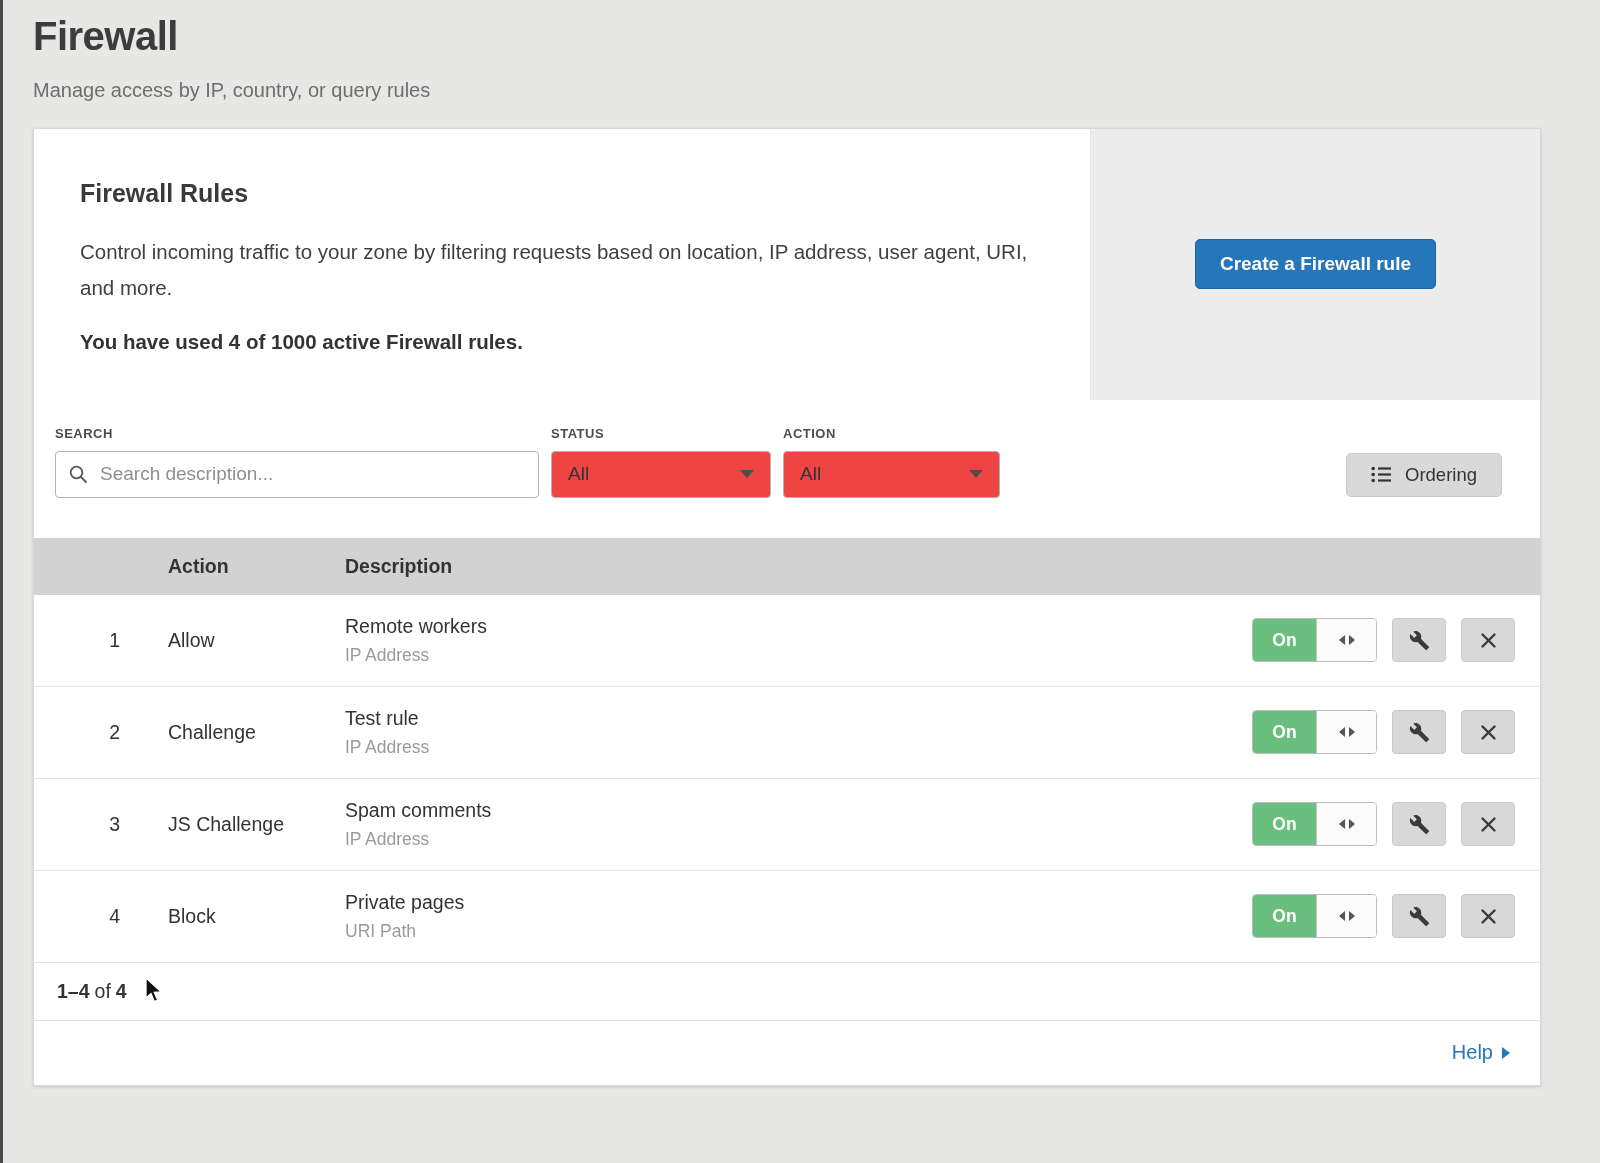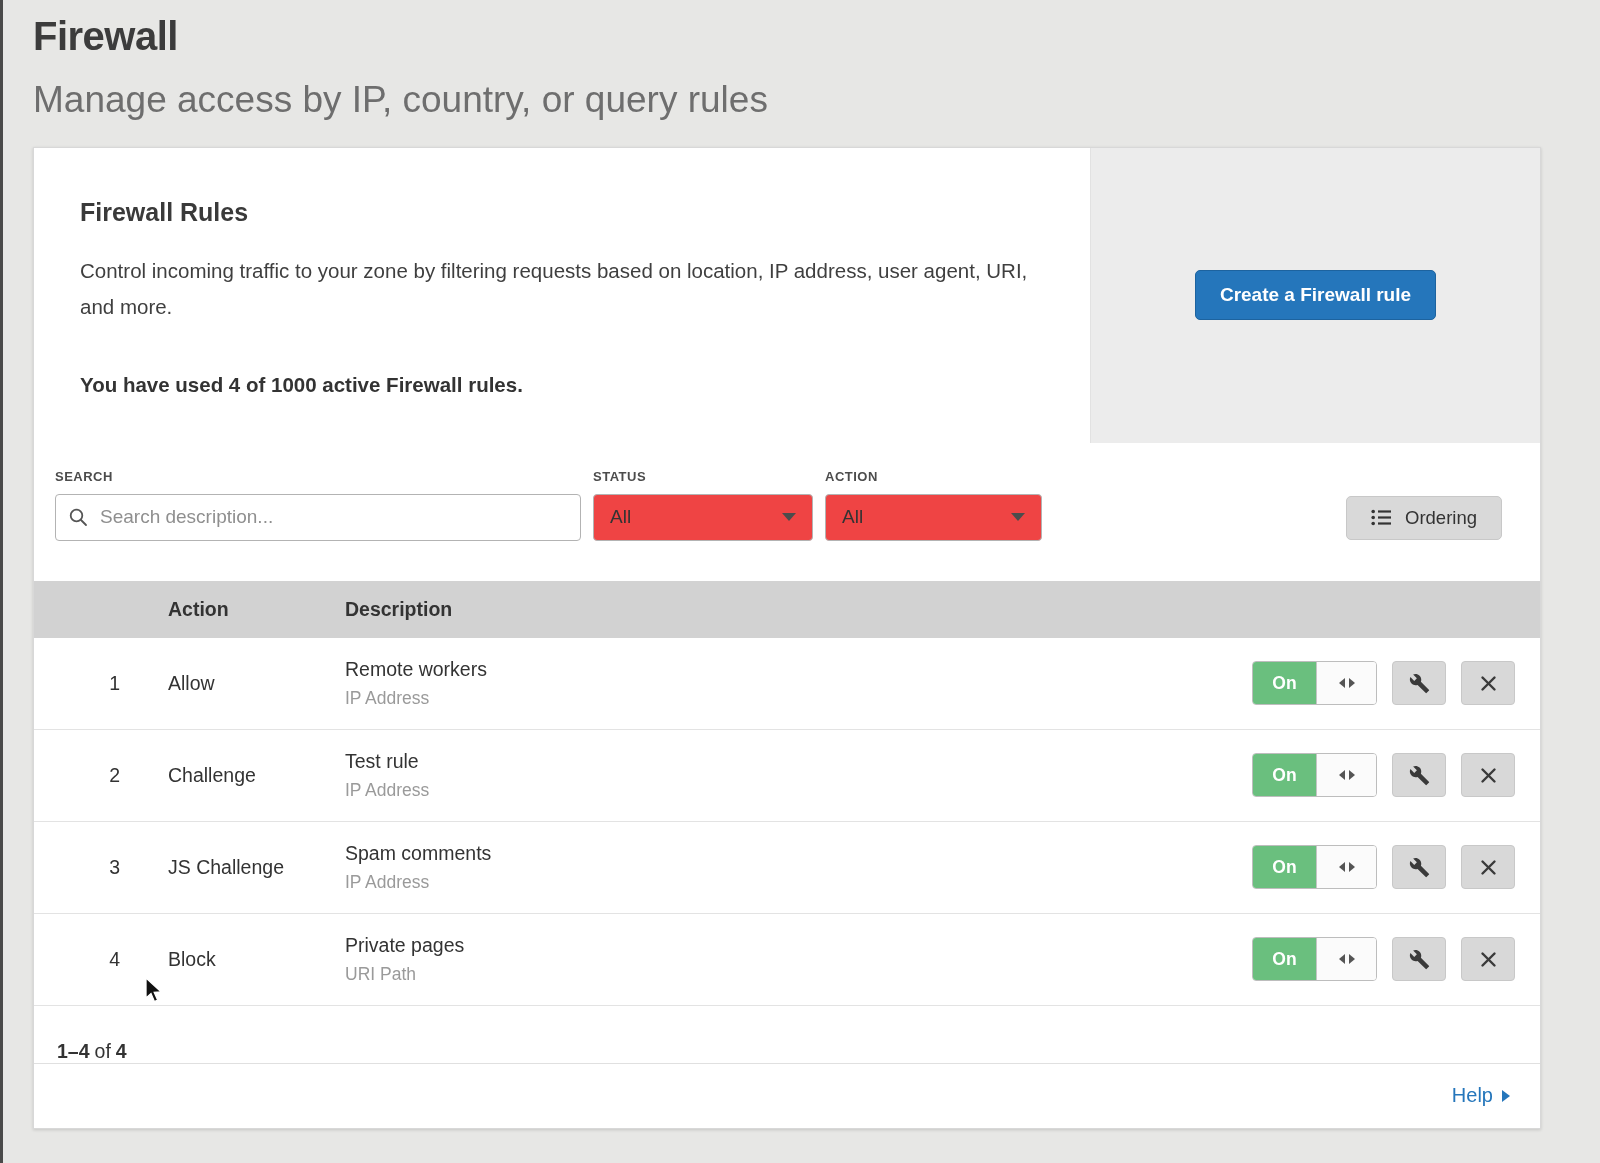--- a/index.html
+++ b/index.html
@@ -9,50 +9,50 @@
     font-family: "Liberation Sans", "DejaVu Sans", sans-serif;
     position: relative;
     overflow: hidden;
   }
   .window-edge { position: absolute; left: 0; top: 0; width: 3px; height: 100%; background: #4a4a4a; }
 
   .page { padding: 0 59px 0 33px; }
 
   .page-header { padding-top: 14px; }
   .page-title { font-size: 40px; font-weight: 700; color: #3c3c3c; letter-spacing: -0.5px; }
-  .page-subtitle { font-size: 37px; color: #6e6e6e; margin-top: 20px; font-weight: 400; }
+  .page-subtitle { font-size: 20px; color: #6e6e6e; margin-top: 20px; font-weight: 400; }
 
   .card {
     margin-top: 26px;
     width: 1508px;
     background: #ffffff;
     border: 1px solid #d8d8d8;
     box-shadow: 0 1px 3px rgba(0,0,0,0.15);
   }
 
   
   .card-top { display: flex; }
   .card-top-left { width: 1056px; padding: 50px 40px 46px 46px; }
   .card-heading { font-size: 25px; font-weight: 700; color: #3a3a3a; }
   .card-desc { margin-top: 26px; font-size: 20.5px; line-height: 1.75; color: #3f3f3f; max-width: 950px; }
-  .card-usage { margin-top: 48px; font-size: 20.5px; font-weight: 700; color: #333; }
+  .card-usage { margin-top: 24px; font-size: 20.5px; font-weight: 700; color: #333; }
   .card-top-right {
     flex: 1; background: #ececec; border-left: 1px solid #e2e2e2;
     display: flex; align-items: center; justify-content: center;
   }
   .btn-primary {
     background: #2576bb; color: #fff; font-size: 19px; font-weight: 700;
     padding: 13px 24px; border: 1px solid #1d639f; border-radius: 5px;
     cursor: pointer; font-family: inherit;
   }
 
   
   .filters { display: flex; align-items: flex-end; padding: 26px 38px 40px 21px; background: #fff; }
   .filter-label { display: block; font-size: 13px; font-weight: 700; color: #4c4c4c; letter-spacing: 0.5px; margin-bottom: 10px; }
-  .input-wrap { position: relative; width: 526px; }
+  .input-wrap { position: relative; width: 484px; }
   .input-wrap .search-glyph { position: absolute; left: 13px; top: 13px; }
   .input-wrap input {
     width: 100%; height: 47px; border: 1px solid #b3b3b3; border-radius: 4px;
     padding: 0 14px 0 44px; font-size: 19px; color: #333; font-family: inherit; background: #fff;
   }
   .input-wrap input::placeholder { color: #8f8f8f; }
   .select {
     height: 47px; border: 1px solid #b3b3b3; border-radius: 4px; background: #ef4444;
     display: flex; align-items: center; justify-content: space-between;
     padding: 0 16px; font-size: 19px; color: #333; cursor: pointer;
@@ -99,21 +99,21 @@
   .tri-l { width: 0; height: 0; border-top: 5px solid transparent; border-bottom: 5px solid transparent; border-right: 6px solid #555; }
   .tri-r { width: 0; height: 0; border-top: 5px solid transparent; border-bottom: 5px solid transparent; border-left: 6px solid #555; }
 
   .icon-btn {
     width: 54px; height: 44px; background: #d8d8d8; border: 1px solid #c8c8c8; border-radius: 4px;
     display: flex; align-items: center; justify-content: center; cursor: pointer; margin-left: 15px;
   }
 
   
   .pagination {
-    height: 58px; display: flex; align-items: flex-end; padding-left: 23px;
+    height: 58px; display: flex; align-items: center; padding-left: 23px;
     font-size: 19.5px; color: #333; border-bottom: 1px solid #e0e0e0; gap: 5px; background: #fff;
   }
   .pagination .b { font-weight: 700; }
   .card-footer { height: 64px; display: flex; align-items: center; justify-content: flex-end; padding-right: 30px; background: #fff; }
   .help-link { display: flex; align-items: center; gap: 9px; color: #2576bb; font-size: 20px; font-weight: 500; text-decoration: none; cursor: pointer; }
   .help-arrow { width: 0; height: 0; border-top: 6px solid transparent; border-bottom: 6px solid transparent; border-left: 8px solid #2576bb; }
 
   .cursor { position: absolute; left: 142px; top: 976px; pointer-events: none; }
 </style>
 </head>

